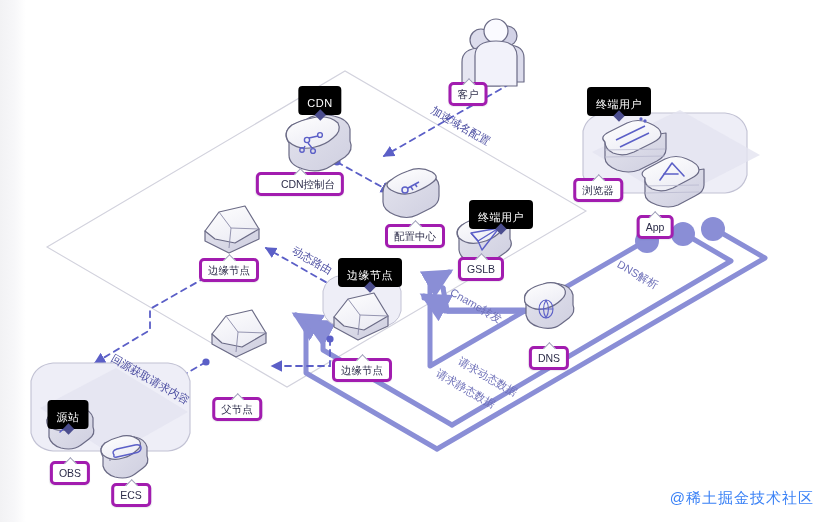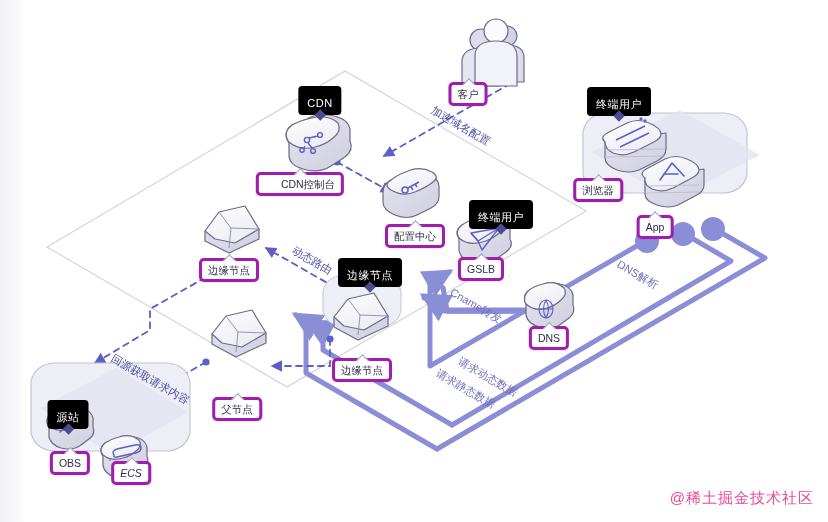--- a/index.html
+++ b/index.html
@@ -52,21 +52,21 @@
     color:#4a4ca0;
     font-size:11px;
     line-height:1;
     white-space:nowrap;
     transform-origin:0 50%;
   }
   .pcap.dim{color:#6e70b8;}
 
   #watermark{
     position:absolute;right:14px;bottom:14px;
-    color:#ec4899;font-size:15px;letter-spacing:1px;white-space:nowrap;
+    color:#3b82f6;font-size:15px;letter-spacing:1px;white-space:nowrap;
   }
   #leftband{position:absolute;left:0;top:0;width:26px;height:522px;
     background:linear-gradient(90deg,#f2f2f4 0%,#f7f7f9 55%,#ffffff 100%);}
 </style>
 </head>
 <body>
 
 <div id="stage">
 
   <div id="leftband"></div>
@@ -270,26 +270,26 @@
   <div class="badge" style="left:501px;top:200px;">终端用户</div>
   <div class="badge" style="left:370px;top:258px;">边缘节点</div>
   <div class="badge" style="left:68px;top:352px;margin-top:48px;">源站</div>
 
   <div class="tag" style="left:468px;top:82px;">客户</div>
   <div class="tag" style="left:300px;top:172px;padding-left:22px;">CDN控制台</div>
   <div class="tag" style="left:415px;top:224px;">配置中心</div>
   <div class="tag" style="left:481px;top:257px;">GSLB</div>
   <div class="tag" style="left:598px;top:178px;">浏览器</div>
   <div class="tag" style="left:655px;top:215px;">App</div>
-  <div class="tag" style="left:549px;top:326px;">DNS</div>
+  <div class="tag" style="left:549px;top:346px;">DNS</div>
   <div class="tag" style="left:229px;top:258px;">边缘节点</div>
   <div class="tag" style="left:237px;top:363px;margin-top:34px;">父节点</div>
   <div class="tag" style="left:362px;top:358px;">边缘节点</div>
-  <div class="tag" style="left:70px;top:451px;">OBS</div>
-  <div class="tag" style="left:131px;top:461px;font-style:italic;">ECS</div>
+  <div class="tag" style="left:70px;top:461px;">OBS</div>
+  <div class="tag" style="left:131px;top:483px;">ECS</div>
 
   <div class="pcap" style="left:432px;top:104px;transform:rotate(30deg);">加速域名配置</div>
   <div class="pcap" style="left:293px;top:244px;transform:rotate(30deg);">动态路由</div>
   <div class="pcap" style="left:112px;top:352px;transform:rotate(30deg);">回源获取请求内容</div>
   <div class="pcap dim" style="left:451px;top:286px;transform:rotate(30deg);">Cname转发</div>
   <div class="pcap dim" style="left:618px;top:258px;transform:rotate(30deg);">DNS解析</div>
   <div class="pcap dim" style="left:459px;top:355px;transform:rotate(30deg);">请求动态数据</div>
   <div class="pcap dim" style="left:437px;top:367px;transform:rotate(30deg);">请求静态数据</div>
 
   <div id="watermark">@稀土掘金技术社区</div>

